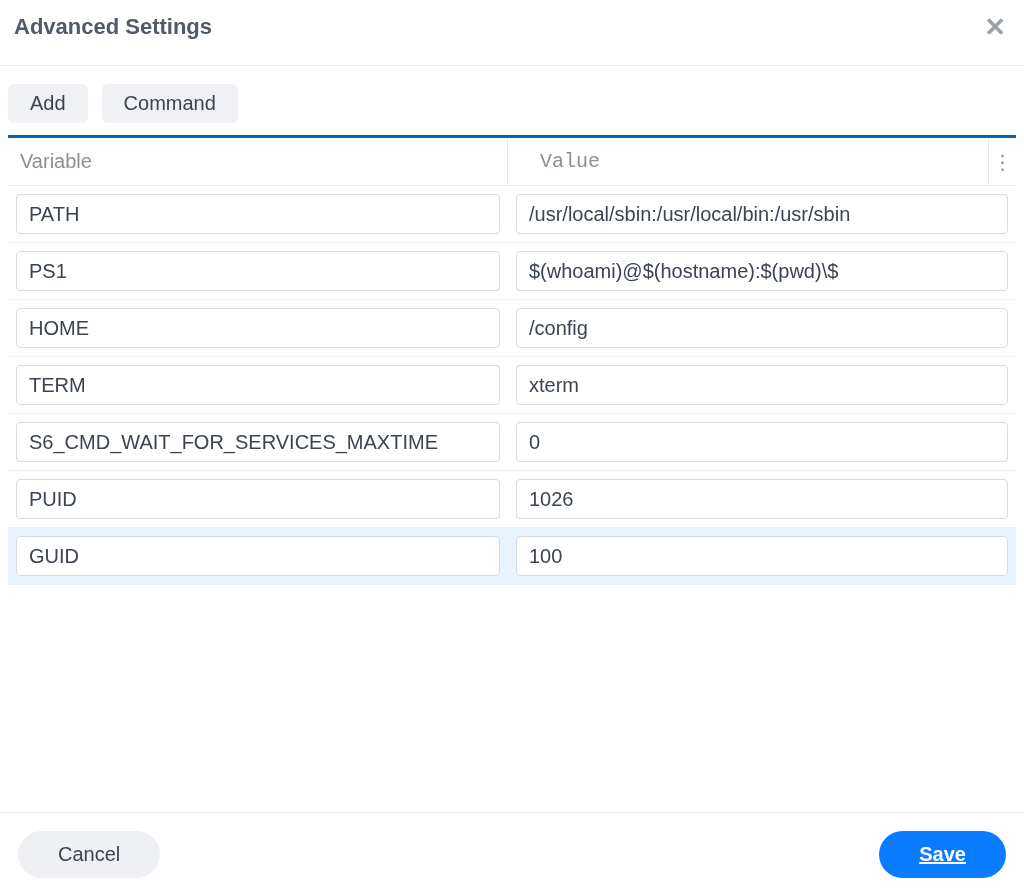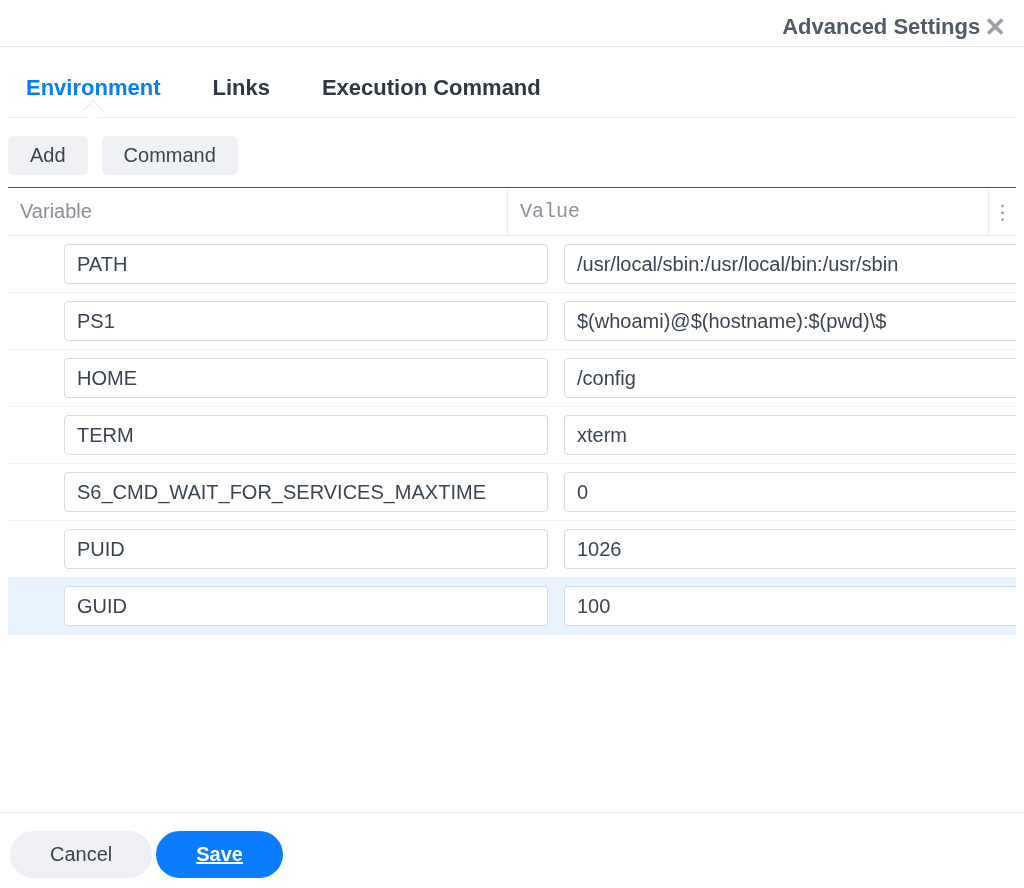--- a/index.html
+++ b/index.html
@@ -12,22 +12,22 @@
   .window {
     width: 1024px;
     height: 888px;
     display: flex;
     flex-direction: column;
     background: #fff;
   }
   .titlebar {
     display: flex;
     align-items: center;
-    justify-content: flex-end;
-    padding: 14px 14px 6px 14px;
+    justify-content: space-between;
+    padding: 14px 14px 25px 14px;
     border-bottom: 1px solid #e7e9ec;
   }
   .titlebar-title {
     font-size: 22px;
     font-weight: 700;
     color: #505a68;
   }
   .close-icon {
     font-size: 26px;
     font-weight: 700;
@@ -83,23 +83,24 @@
   }
   .grid-wrap {
     flex: 1 1 auto;
     margin: 0 8px;
     overflow: hidden;
     display: flex;
     flex-direction: column;
   }
   .grid-header {
     display: flex;
-    border-top: 1px solid #0369a1;
+    border-top: 3px solid #0369a1;
     border-bottom: 1px solid #e8eaed;
     background: #fff;
+    gap: 20px;
   }
   .col {
     padding: 12px 12px;
     font-size: 20px;
     color: #8a8f98;
   }
   .col-var { flex: 0 0 500px; border-right: 1px solid #e8eaed; }
   .col-val { flex: 1 1 auto; position: relative; font-family: Liberation Mono, monospace; }
   .col-menu {
     flex: 0 0 28px;
@@ -130,28 +131,27 @@
     width: 100%;
     height: 40px;
     border: 1px solid #d6dbe1;
     border-radius: 4px;
     padding: 6px 12px;
     font-size: 20px;
     color: #3b4450;
     background: #fff;
     outline: none;
     text-overflow: ellipsis;
-    margin-left: 48px;
   }
   .footer {
     border-top: 1px solid #e8eaed;
-    padding: 18px 18px 10px 10px;
-    display: flex;
-    justify-content: flex-start;
-    gap: 4px;
+    padding: 18px 18px 10px 18px;
+    display: flex;
+    justify-content: space-between;
+    gap: 28px;
   }
   .pill {
     border: none;
     border-radius: 999px;
     padding: 12px 40px;
     font-size: 20px;
     cursor: pointer;
   }
   .pill.secondary { background: #eef0f3; color: #3b4450; }
   .pill.primary { background: #0a7cff; color: #fff; font-weight: 600; text-decoration: underline; }
@@ -159,25 +159,20 @@
 </head>
 <body>
 
 <div class="window">
 
   <div class="titlebar">
     <div class="titlebar-title">Advanced Settings</div>
     <div class="close-icon">✕</div>
   </div>
 
-  <div class="tabs" id="tab-bar">
-      <div class="tab active">Environment</div>
-      <div class="tab">Links</div>
-      <div class="tab">Execution Command</div>
-    </div>
 
   <div class="toolbar">
     <button class="btn">Add</button>
     <button class="btn">Command</button>
   </div>
 
   <div class="grid-wrap">
     <div class="grid-header">
       <div class="col col-var">Variable</div>
       <div class="col col-val">Value</div>

